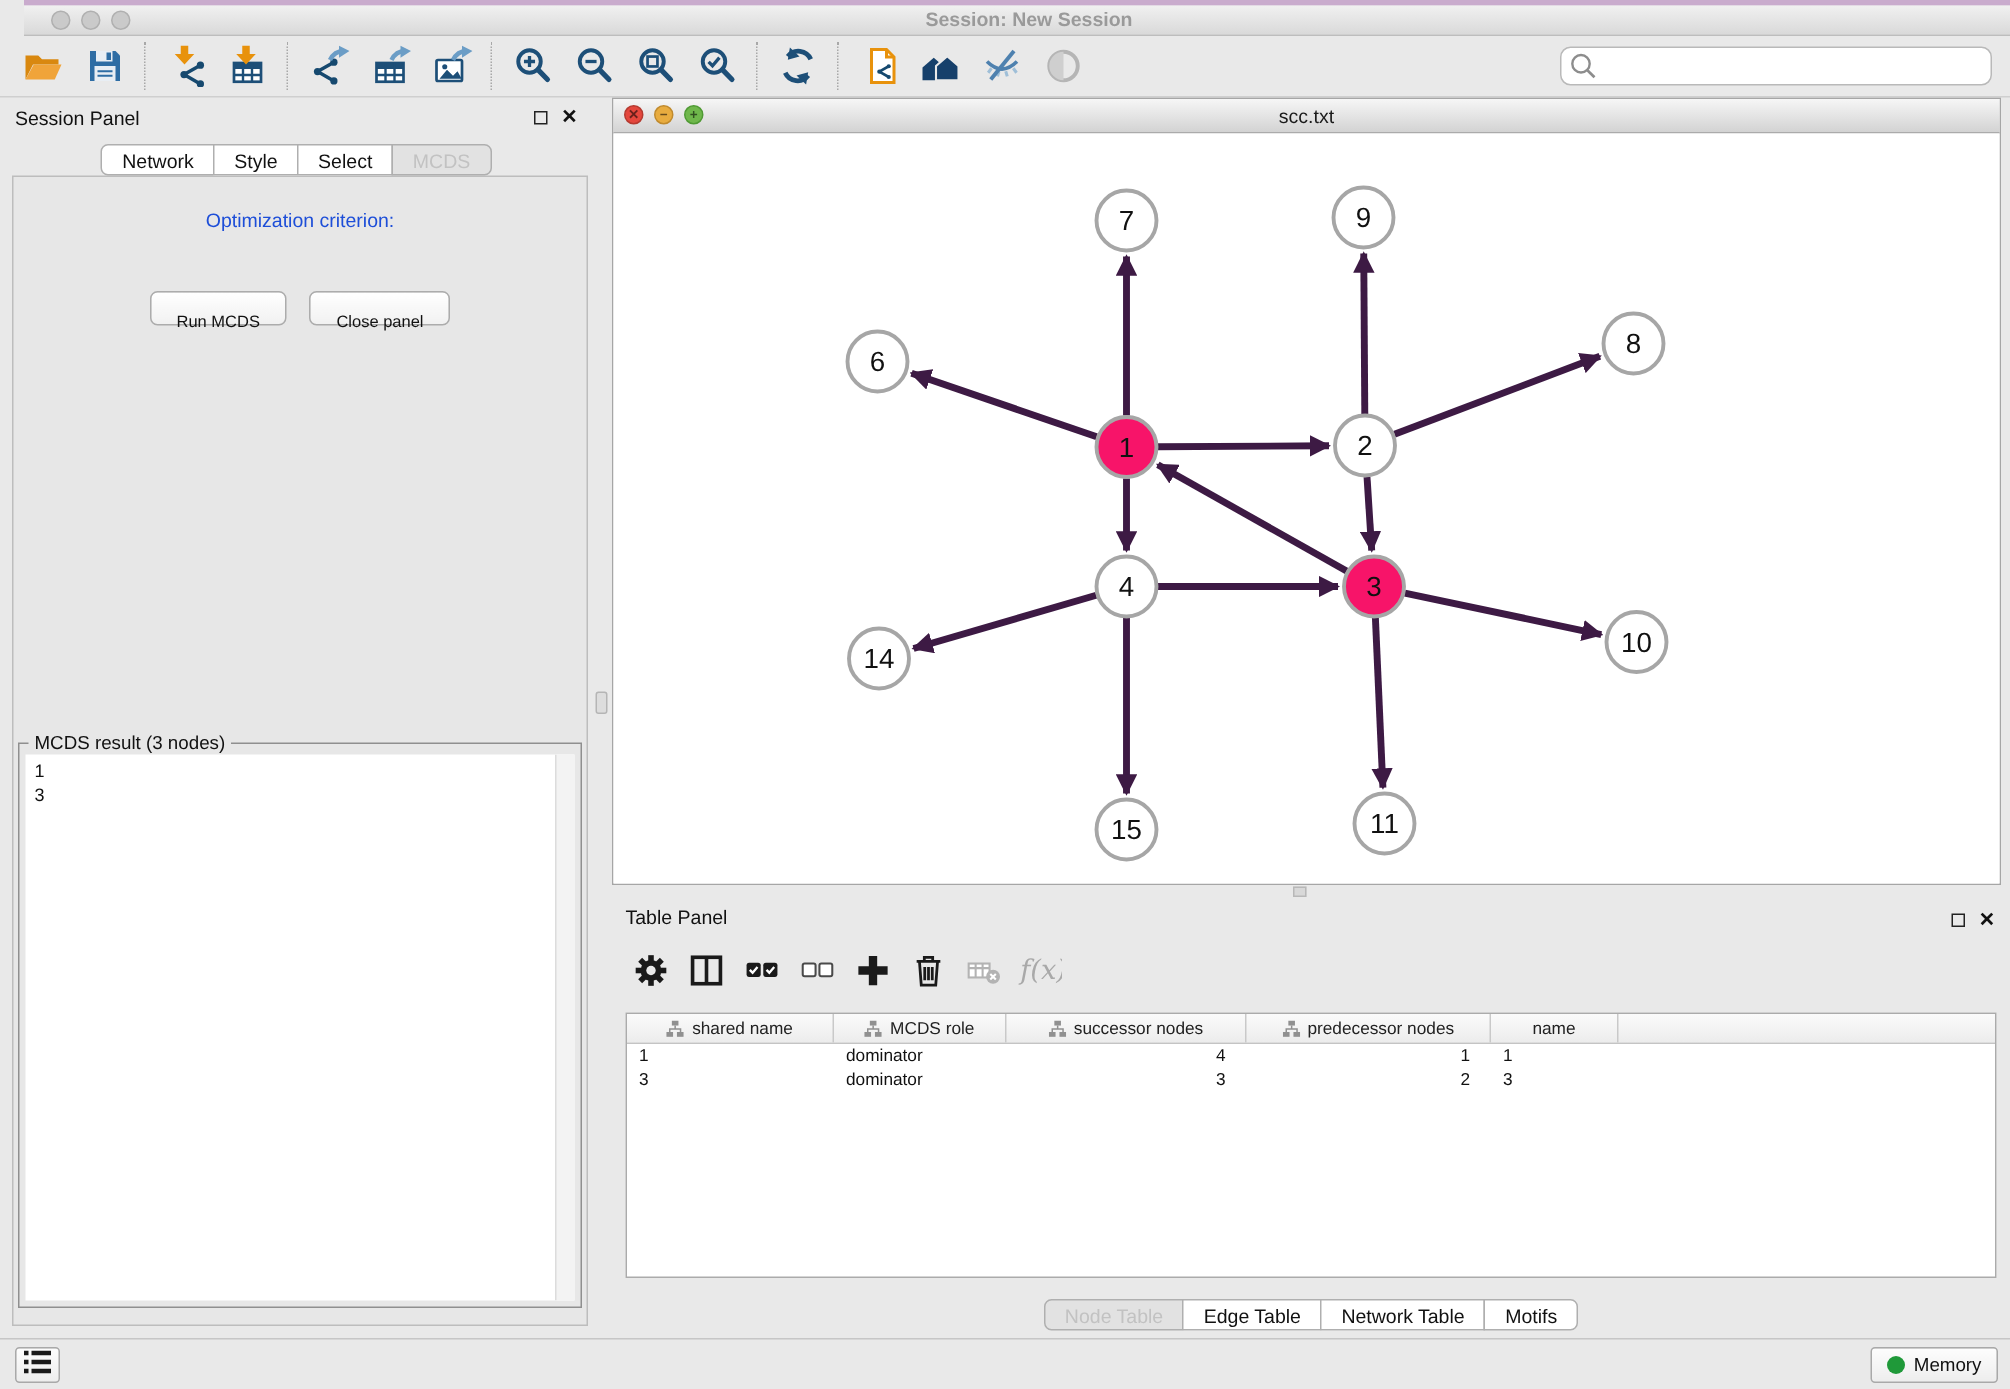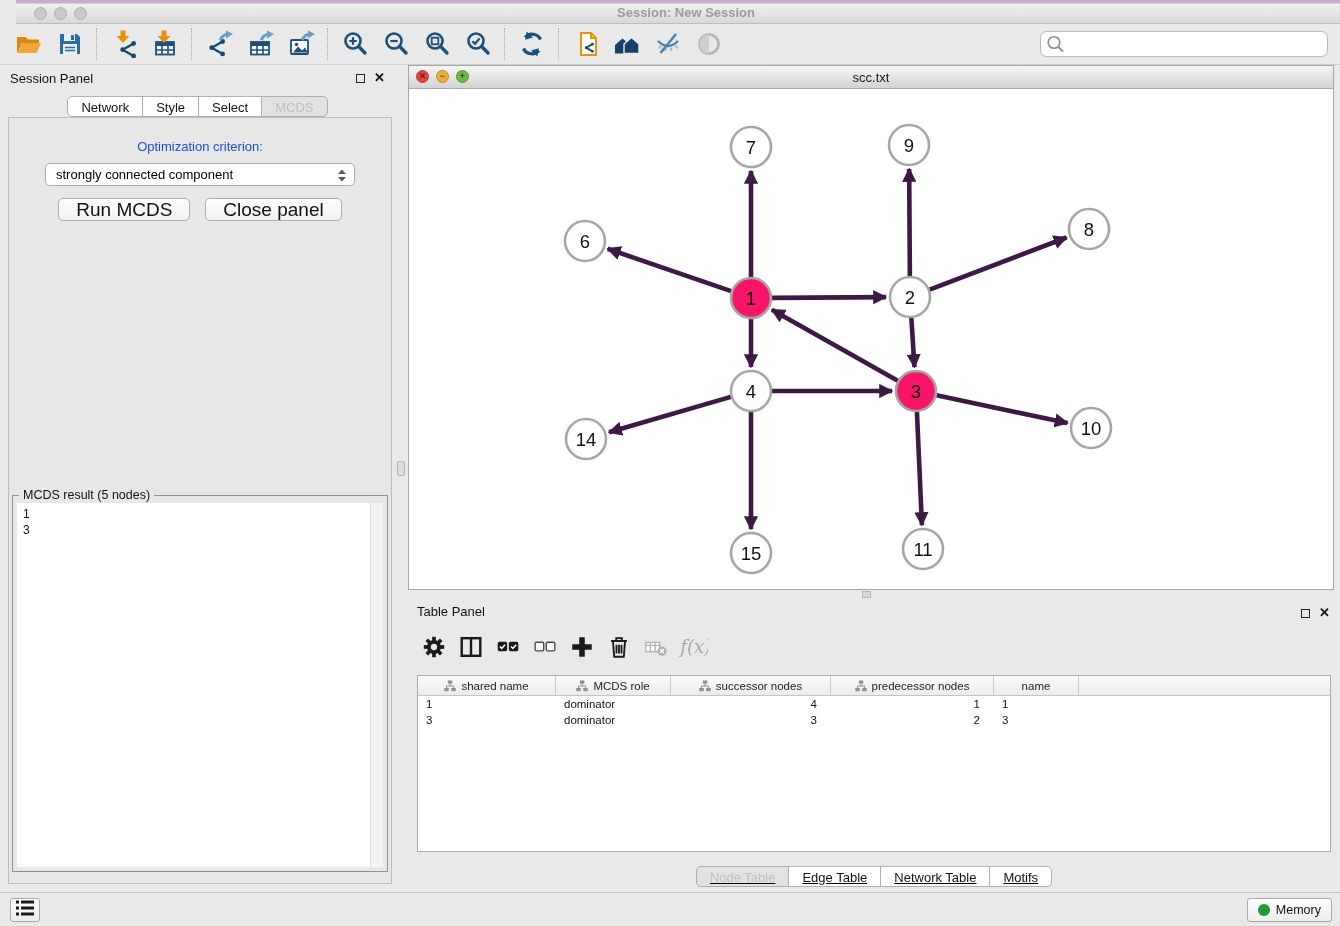--- a/index.html
+++ b/index.html
@@ -44,22 +44,22 @@
   .tab.first { border-radius:5px 0 0 5px; margin-left:0; }
   .tab.last { border-radius:0 5px 5px 0; }
   .tab.active { background:#E2E2E2; color:#C2C2C2; }
   .cp-content { position:absolute; left:8px; right:3px; top:52px; bottom:8px;
     background:#E7E7E7; border:1px solid #BDBDBD; }
   .opt-label { margin-top:21px; text-align:center; font-size:13px; color:#1d4ed8; }
   .dropdown { position:relative; margin:9px auto 0; width:310px; height:23px; background:#fff;
     border:1px solid #ACACAC; border-radius:5px; font-size:13px; line-height:21px; padding:0 24px 0 10px; }
   .dropdown .stepper { position:absolute; right:4px; top:3px; }
   .btn-row { display:flex; justify-content:center; gap:15px; margin-top:12px; }
-  .push-btn { height:23px; line-height:21px; padding:0 17px; font-size:19px; color:#111;
-    background:linear-gradient(#FFFFFF,#F1F1F1); border:1px solid #ACACAC; border-radius:5px; cursor:default; }
+  .push-btn { height:23px; line-height:21px; padding:10px 17px; font-size:11px; color:#111;
+    background:linear-gradient(#FFFFFF,#F1F1F1); border:1px solid #ACACAC; border-radius:5px; cursor:default;margin-top:28px; }
   .result-box { position:absolute; left:3px; right:3px; top:377px; bottom:11px; border:1px solid #8F8F8F; }
   .result-box legend.gl { position:absolute; top:-8px; left:6px; background:#E7E7E7; padding:0 4px; font-size:12.5px; color:#111; }
   .result-inner { position:absolute; left:4px; right:4px; top:7px; bottom:4px; background:#fff; overflow:hidden; }
   .scroll-track { position:absolute; right:0; top:0; bottom:0; width:13px; background:#F3F3F3; border-left:1px solid #DCDCDC; }
   .result-item { font-size:12px; line-height:16px; padding-left:6px; color:#111; }
   .result-inner .pad { height:3px; }
 
   
   .split-v-handle { position:absolute; left:397px; top:461px; width:8px; height:15px;
     background:#DDD; border:1px solid #B5B5B5; border-radius:2px; }
@@ -83,21 +83,21 @@
   .tp-toolbar .icon-btn { width:30px; height:30px; }
   .tbl { position:absolute; left:9px; top:75px; width:914px; height:177px; background:#fff;
     border:1px solid #ABABAB; overflow:hidden; }
   .thead { display:flex; height:20px; background:linear-gradient(#FBFBFB,#ECECEC); border-bottom:1px solid #C4C4C4; }
   .th { display:flex; align-items:center; justify-content:center; gap:5px;
     border-right:1px solid #C9C9C9; font-size:11.5px; color:#222; }
   .th-fill { flex:1; }
   .trow { display:flex; height:16px; align-items:center; font-size:11.5px; color:#111; }
   .td { padding:0 8px; overflow:hidden; white-space:nowrap; }
   .td.r { text-align:right; padding-right:14px; }
-  .tp-tabs { bottom:5px; top:auto;text-decoration:underline; }
+  .tp-tabs { bottom:5px; top:auto; }
 
   
   .status-bar { position:absolute; left:0; top:892px; width:100%; height:34px;
     background:#E9E9E9; border-top:1px solid #C6C6C6; }
   .sb-btn { position:absolute; top:5px; height:24px; display:flex; align-items:center; justify-content:center;
     background:linear-gradient(#FDFDFD,#EDEDED); border:1px solid #A9A9A9; border-radius:3px; cursor:default; }
   .sb-list { left:10px; width:30px; }
   .sb-memory { right:8px; padding:0 10px; gap:6px; font-size:12.5px; color:#111; }
   .mem-dot { width:12px; height:12px; border-radius:50%; background:#1F9939; }
 </style>
@@ -274,34 +274,26 @@
       </span>
     </div>
     <div class="tabs-row cp-tabs">
         <div class="tab first">Network</div>
         <div class="tab">Style</div>
         <div class="tab">Select</div>
         <div class="tab last active">MCDS</div>
       </div>
     <div class="cp-content">
       <div class="opt-label">Optimization criterion:</div>
-      <div class="dropdown">
-        <span>strongly connected component</span>
-        <span class="stepper">
-          <svg width="16" height="17" viewBox="0 0 16 17">
-              <path d="M4 7 L8 2.5 L12 7 Z M4 10 L8 14.5 L12 10 Z" fill="#5A5A5A"></path>
-            </svg>
-        </span>
-      </div>
       <div class="btn-row">
         <button class="push-btn">Run MCDS</button>
         <button class="push-btn">Close panel</button>
       </div>
       <div class="result-box">
-        <legend class="gl">MCDS result (5 nodes)</legend>
+        <legend class="gl">MCDS result (3 nodes)</legend>
         <div class="result-inner">
           <div class="pad"></div>
           <div>
               <div class="result-item">1</div>
               <div class="result-item">3</div>
             </div>
           <div class="scroll-track"></div>
         </div>
       </div>
     </div>

